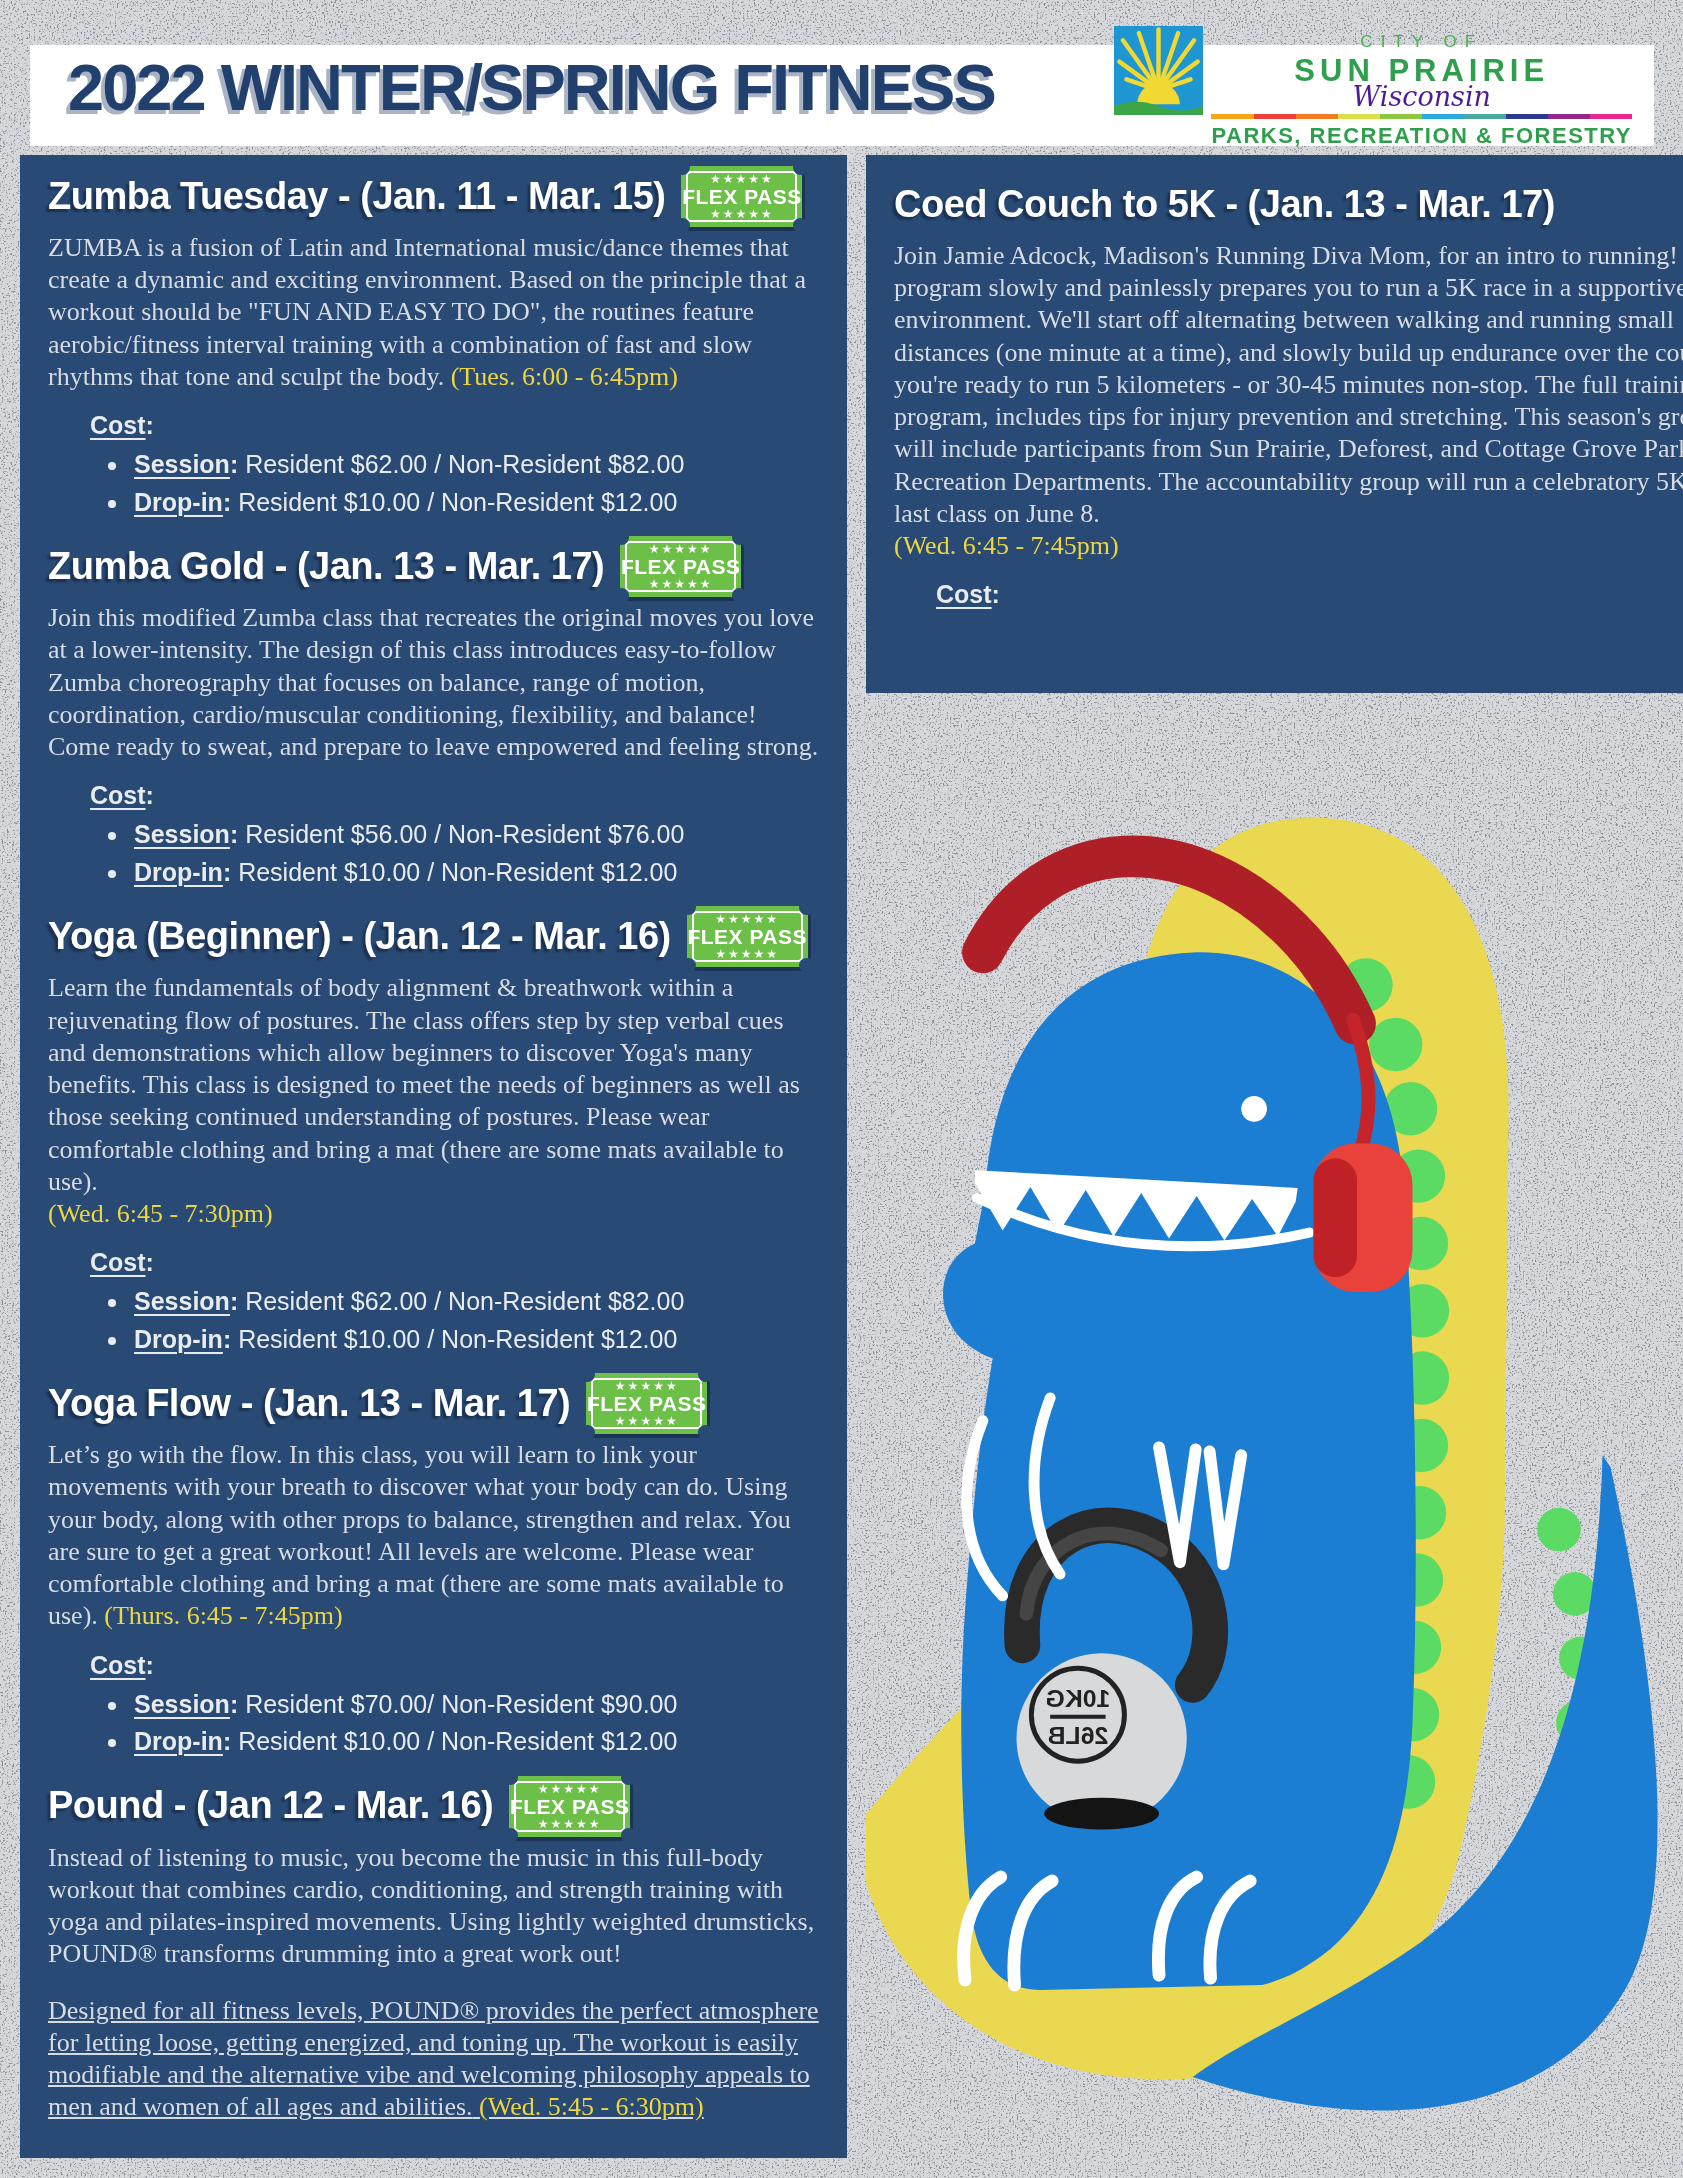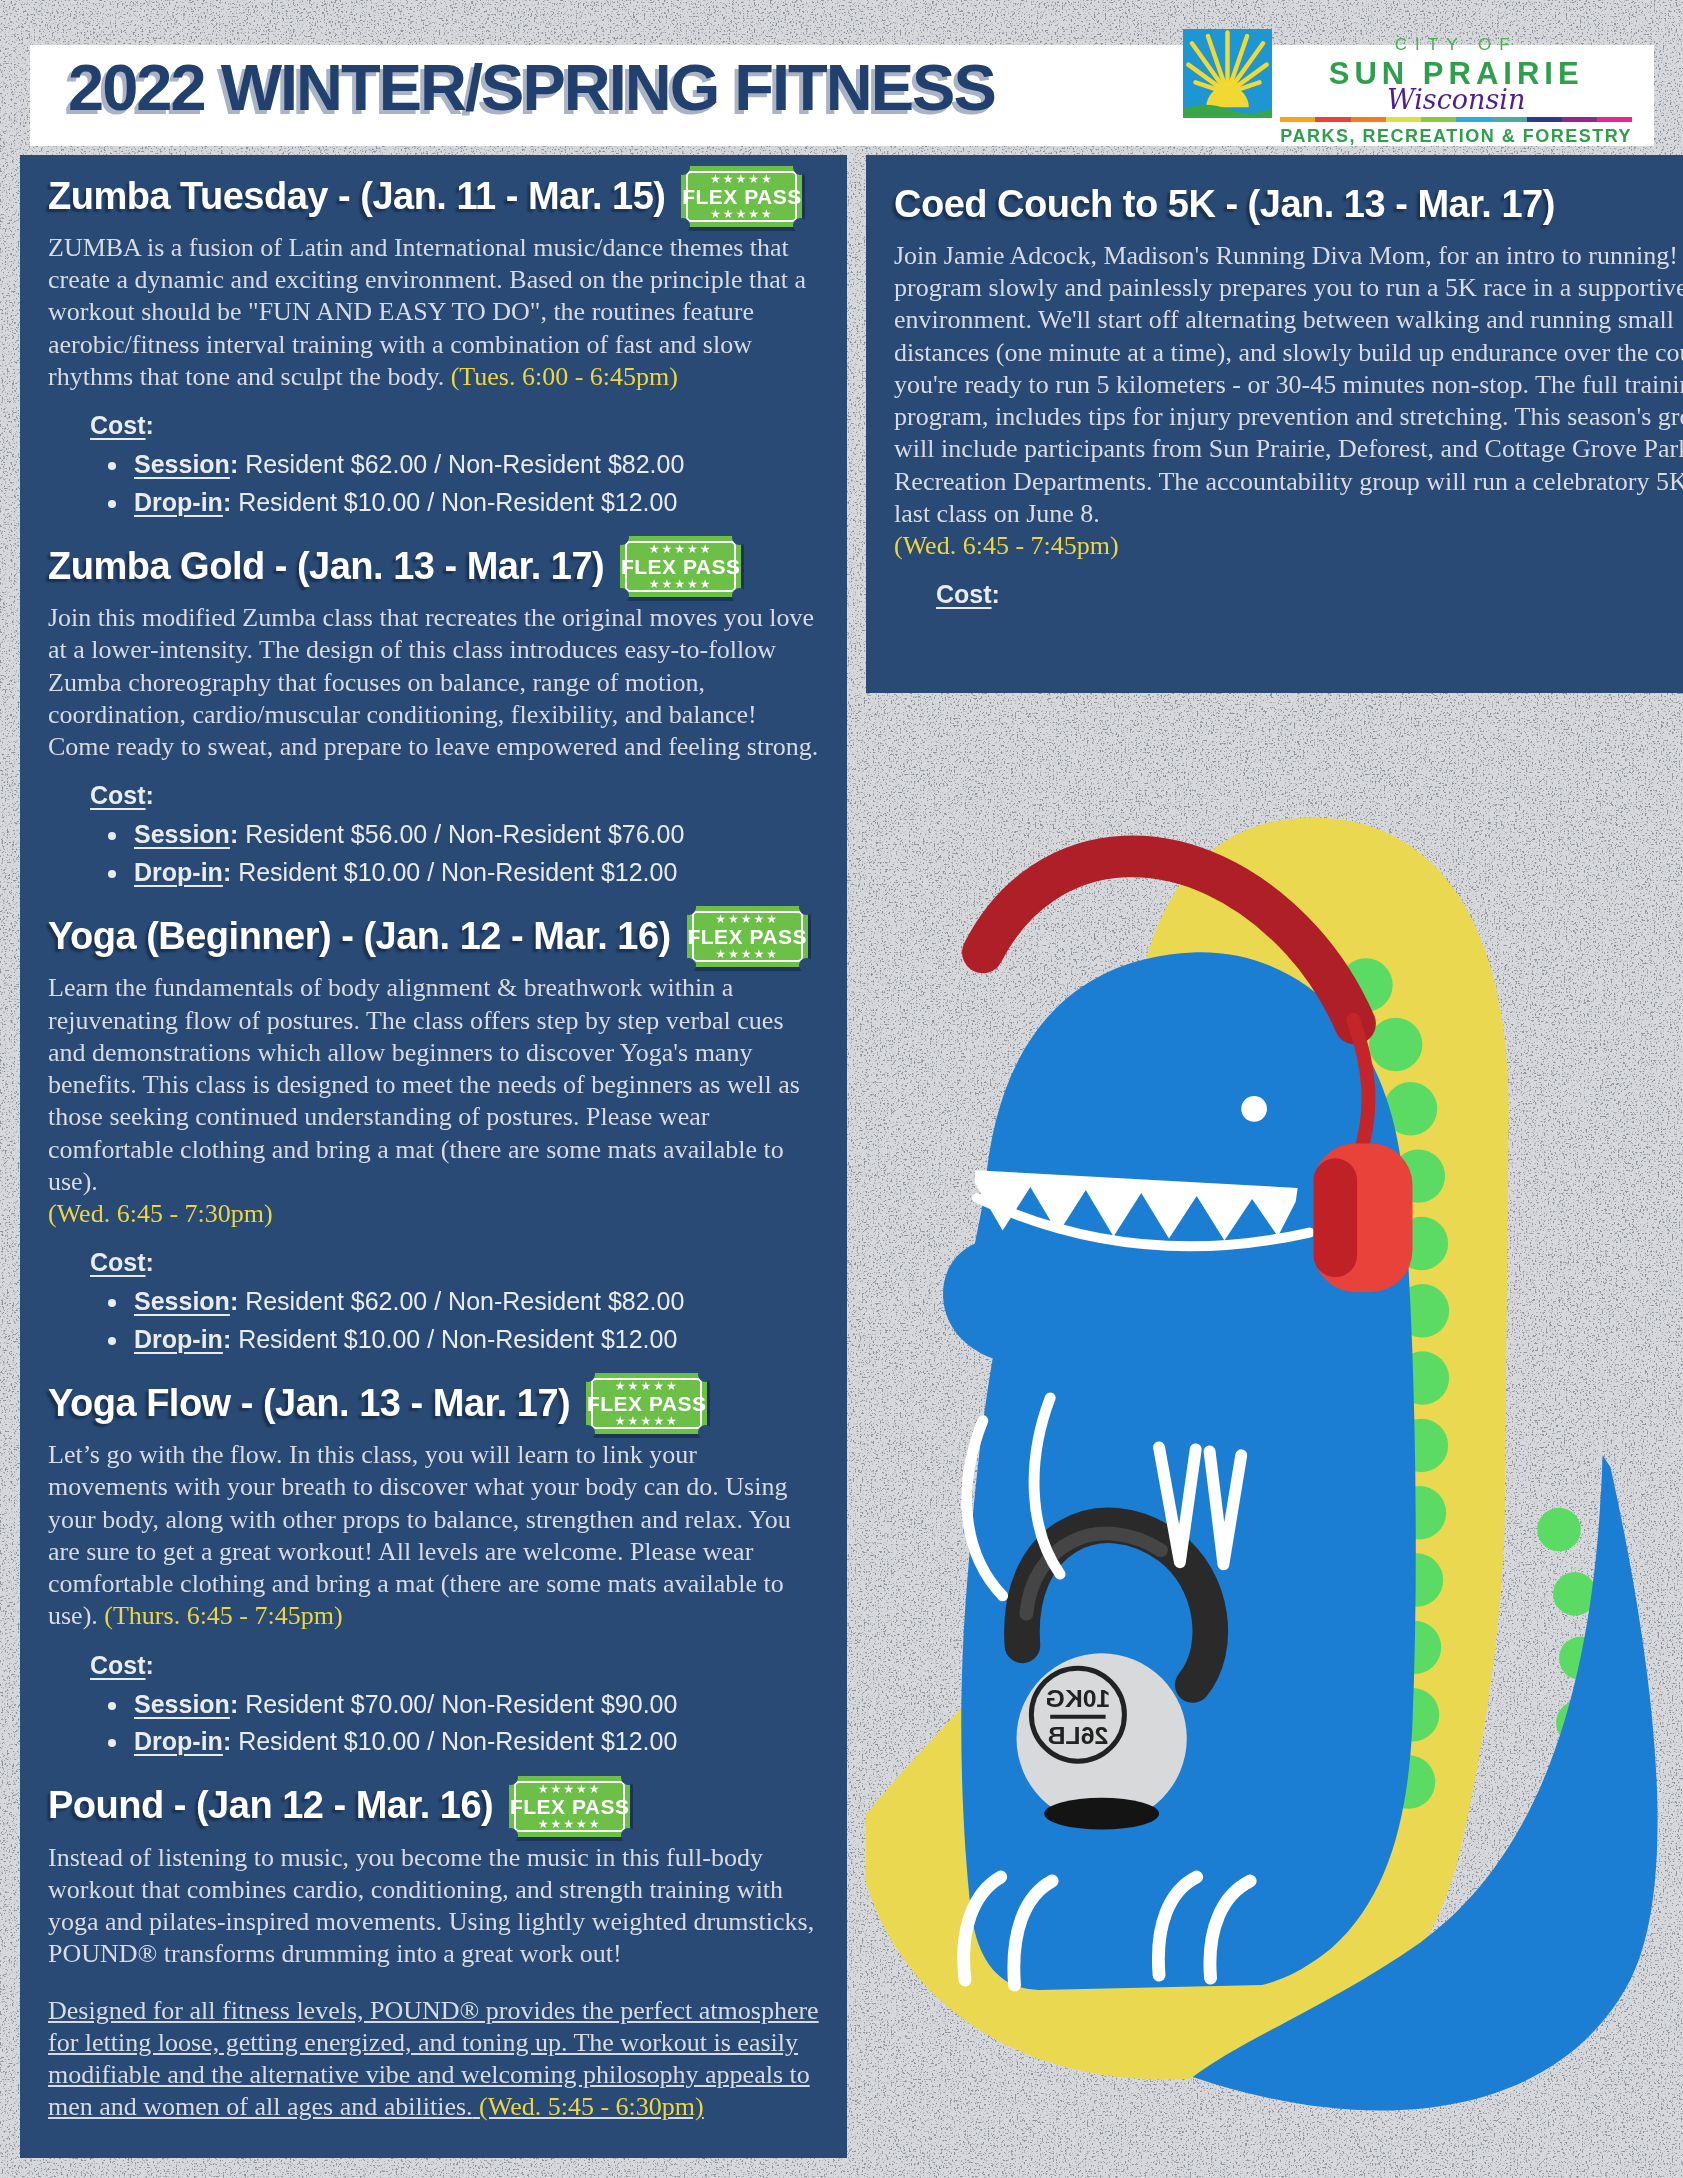--- a/index.html
+++ b/index.html
@@ -22,21 +22,21 @@
     text-shadow:-4px 4px 0 #a9b3c3;
   }
   .logo{display:flex;align-items:flex-start;gap:8px;}
   .logo-sun{width:89px;height:89px;flex:none;}
   .logo-right{display:flex;flex-direction:column;align-items:center;}
   .logo-cityof{font-size:17px;letter-spacing:8px;color:#4ab052;font-weight:400;margin-top:6px;}
   .logo-cityname{font-size:31px;letter-spacing:5px;color:#2f9e4d;font-weight:600;margin-top:1px;white-space:nowrap;}
   .logo-state{font-family:"DejaVu Serif",serif;font-style:italic;font-size:27px;color:#4c1d95;margin-top:-8px;}
   .logo-stripe{display:flex;width:100%;height:5px;margin-top:2px;}
   .logo-stripe span{flex:1;height:100%;}
-  .logo-dept{font-size:18px;letter-spacing:1.5px;color:#2f9e4d;font-weight:600;margin-top:4px;white-space:nowrap;}
+  .logo-dept{font-size:22px;letter-spacing:1.5px;color:#2f9e4d;font-weight:600;margin-top:4px;white-space:nowrap;}
   
   .panel{background:#284a74;box-sizing:border-box;}
   #left-panel{position:absolute;left:20px;top:155px;width:827px;height:2003px;padding:8px 28px;z-index:2;overflow:hidden;}
   #right-col{position:absolute;left:866px;top:155px;width:797px;height:2023px;z-index:2;}
   #right-panel{position:absolute;left:0;top:0;width:925px;height:538px;padding:16px 28px;overflow:hidden;}
   
   .program{margin-top:18px;}
   .program:first-child{margin-top:6px;}
   .program-head{display:flex;align-items:center;height:55px;margin-bottom:8px;}
   .program-title{

